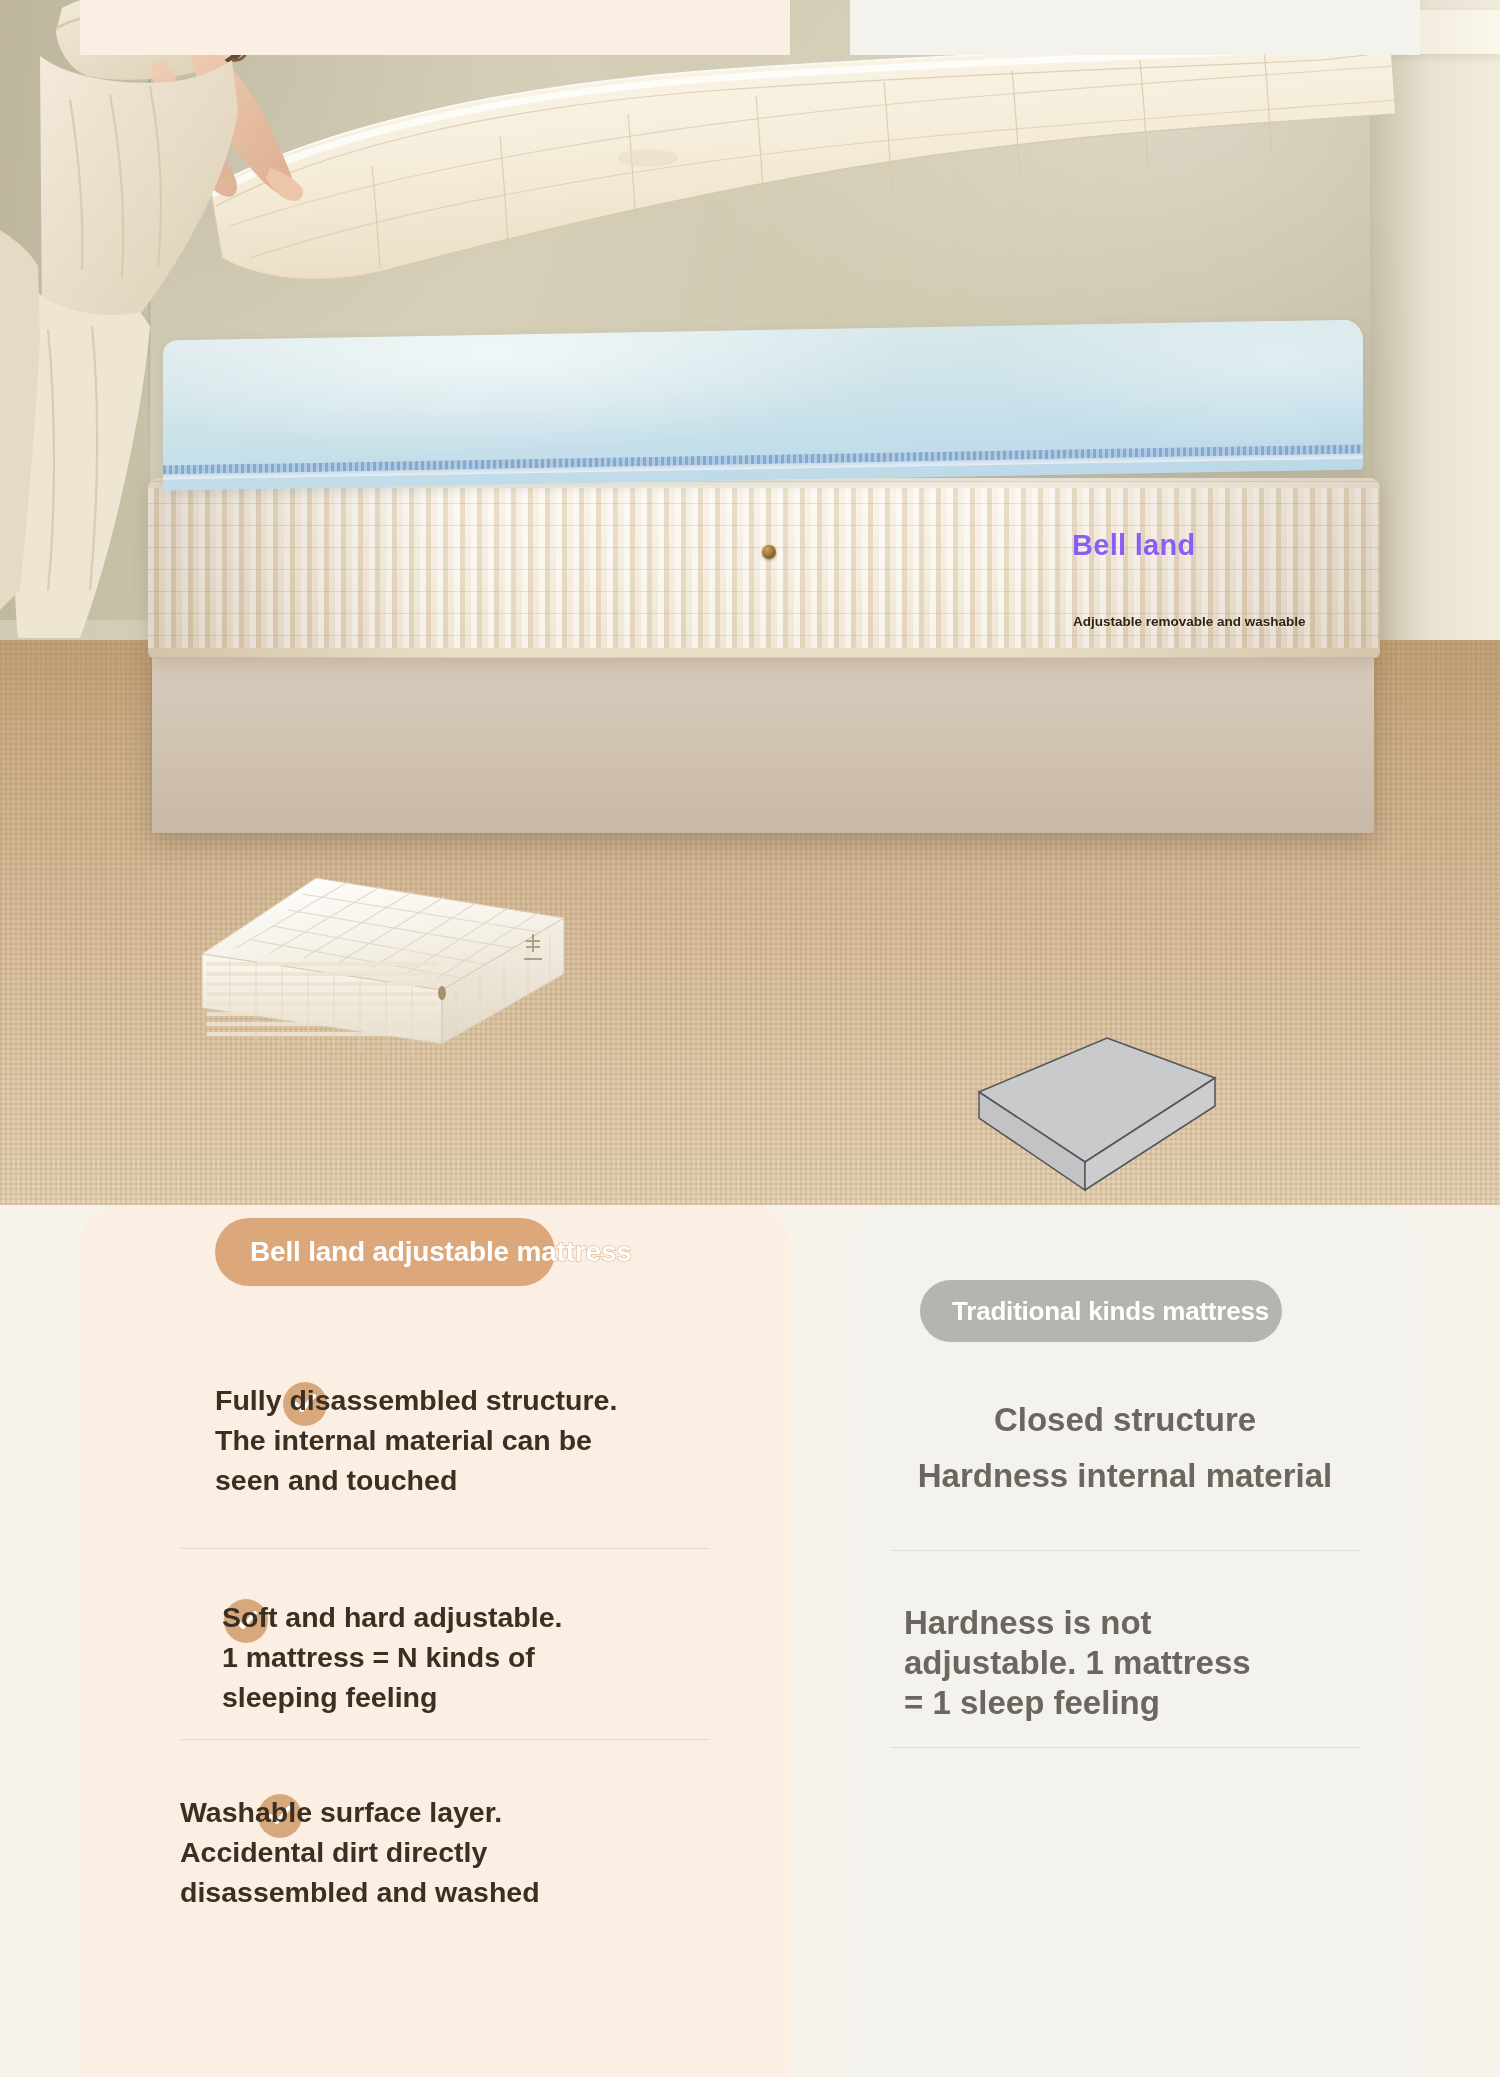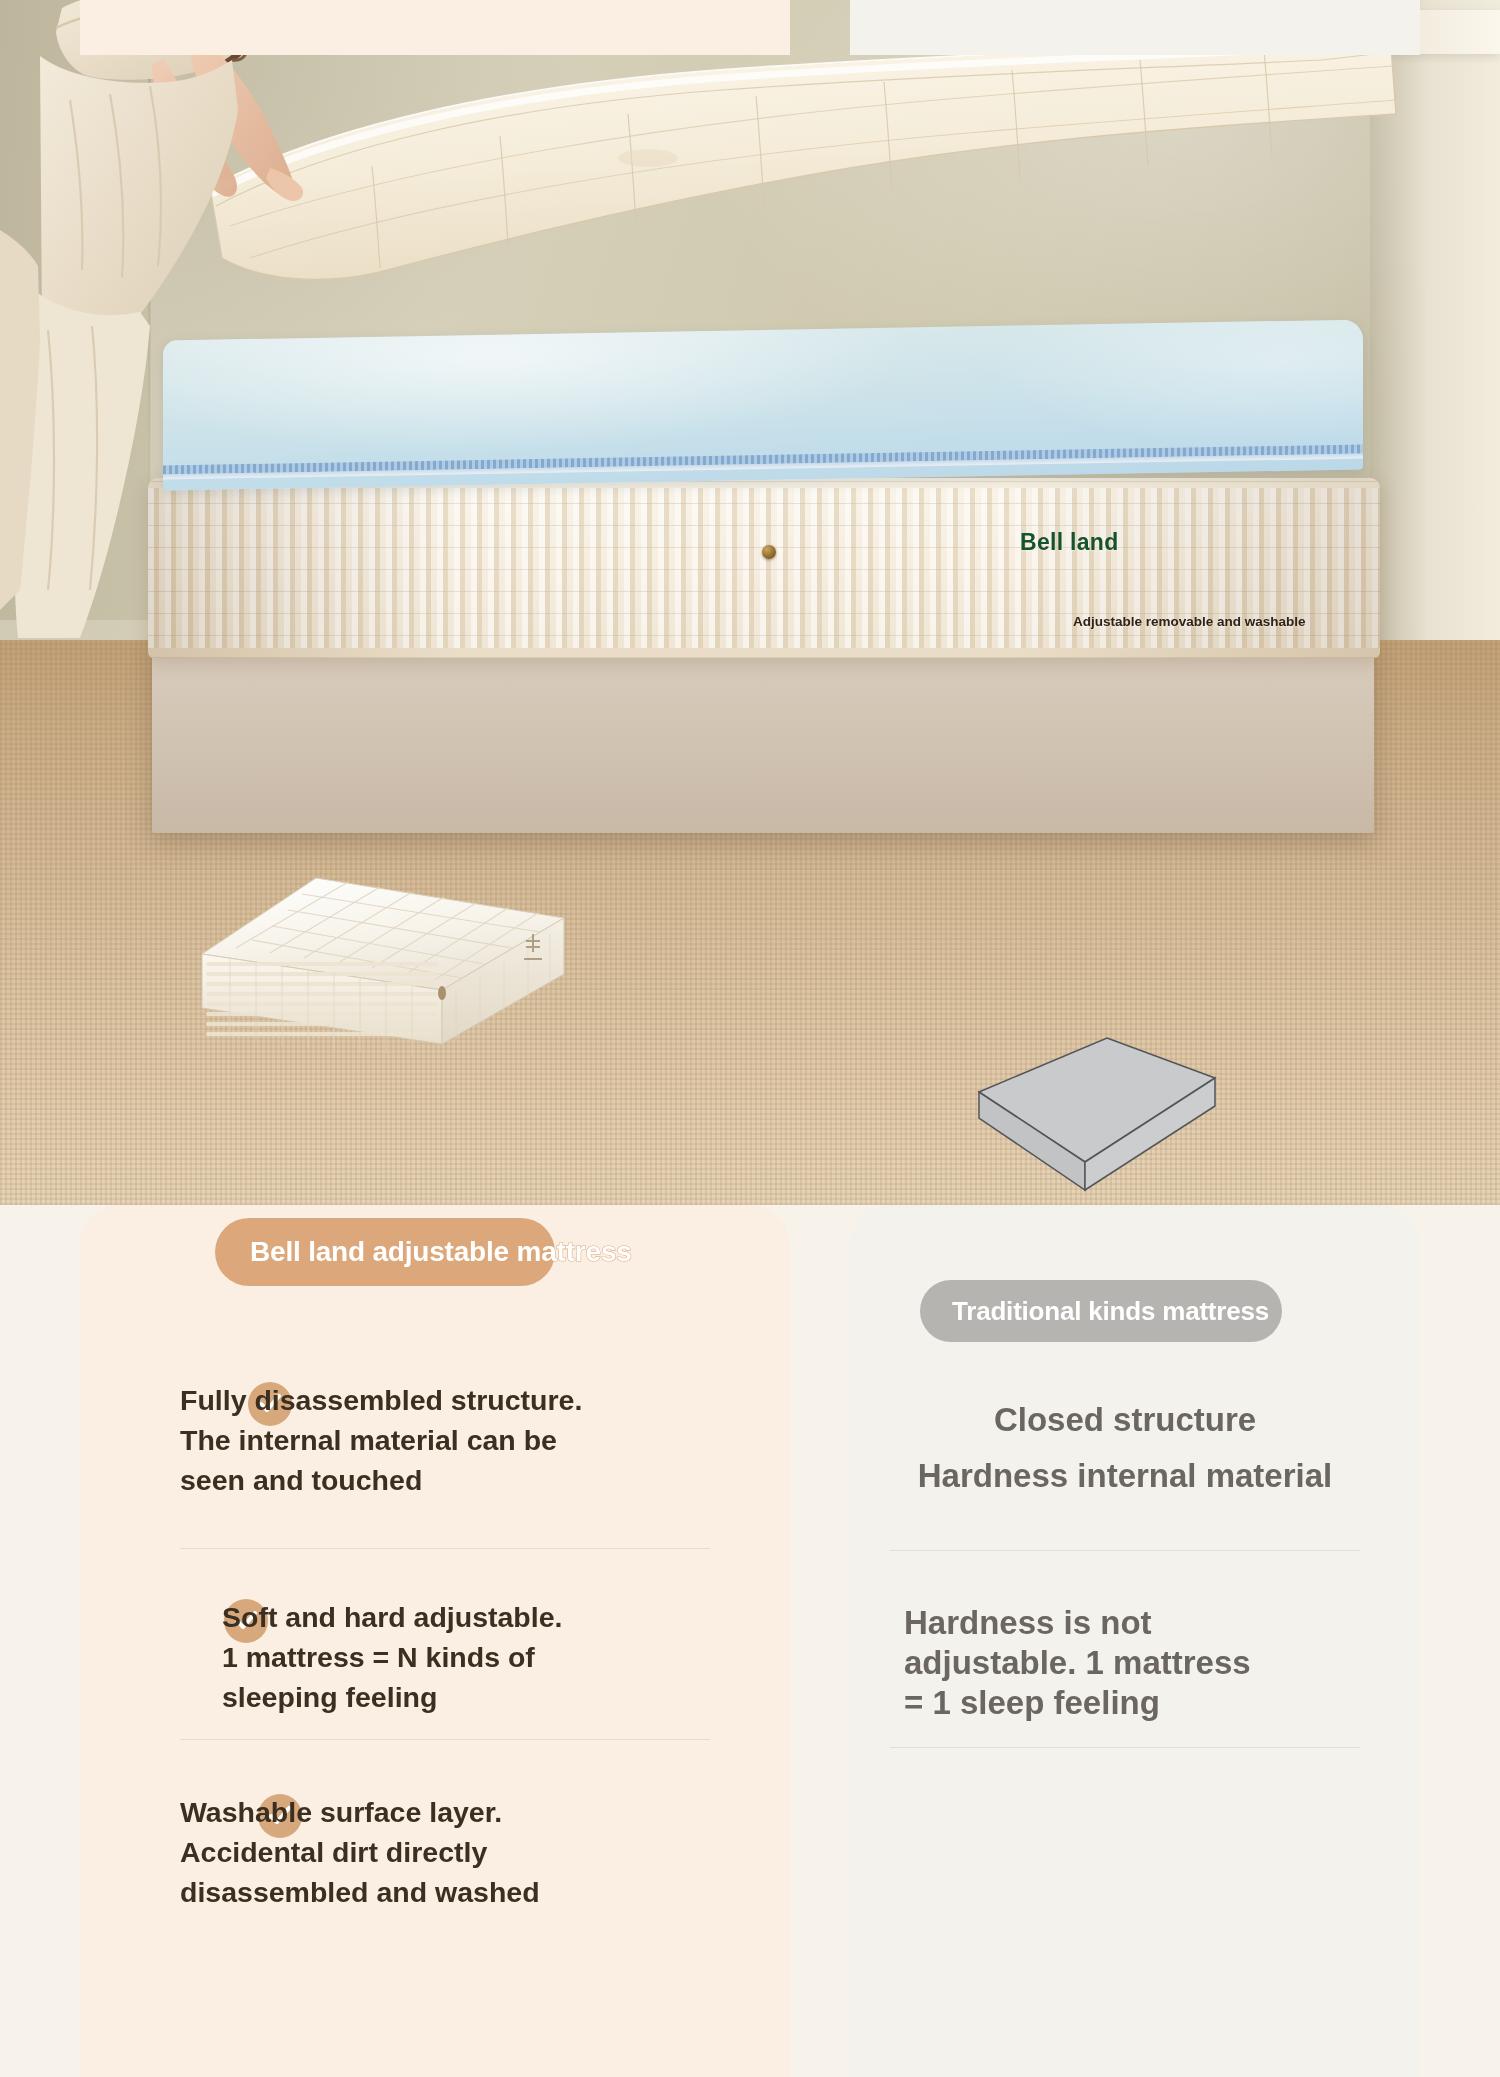--- a/index.html
+++ b/index.html
@@ -100,22 +100,22 @@
   .mattress-button {
     position:absolute; left:762px; top:545px; width:14px; height:14px;
     border-radius:50%;
     background:radial-gradient(circle at 35% 30%, #C89A52, #8A六 60%, #6E4B1E);
     background:radial-gradient(circle at 35% 30%, #CFA45C, #8B6A2E 60%, #6B4A1C);
     box-shadow:0 1px 3px rgba(60,40,15,.5);
   }
 
   
   .brand-name {
-    position:absolute; left:1020px; top:529px;
-    font-size:23px; font-weight:bold; color:#14532d;
+    position:absolute; left:1072px; top:529px;
+    font-size:29px; font-weight:bold; color:#8b5cf6;
     letter-spacing:.3px;
     text-shadow:0 1px 2px rgba(255,250,240,.55);
   }
   .brand-sub {
     position:absolute; left:1073px; top:614px;
     font-size:13.5px; font-weight:bold; color:#2E2318; line-height:15px;
     text-shadow:0 1px 2px rgba(255,250,240,.5);
   }
 
   
@@ -455,21 +455,21 @@
 
 <div class="pill pill-right"></div>
 <div class="pill-label pill-label-right">Traditional kinds mattress</div>
 
 <div class="brand-name">Bell land</div>
 <div class="brand-sub">Adjustable removable
 and washable</div>
 
 <div class="features-left">
 
-  <div class="feat" style="min-height:150px;">
+  <div class="feat" style="min-height:150px;margin-left:35px;">
     <div class="check-badge" style="left:68px; top:2px;">
       <svg width="22" height="20" viewBox="0 0 22 20">
           <path d="M2,10 L8,16 L20,2" stroke="#FFFFFF" stroke-width="4" fill="none" stroke-linecap="round" stroke-linejoin="round"></path>
         </svg>
     </div>
     <div class="feat-text">Fully disassembled structure.
 The internal material can be
 seen and touched</div>
   </div>
 

